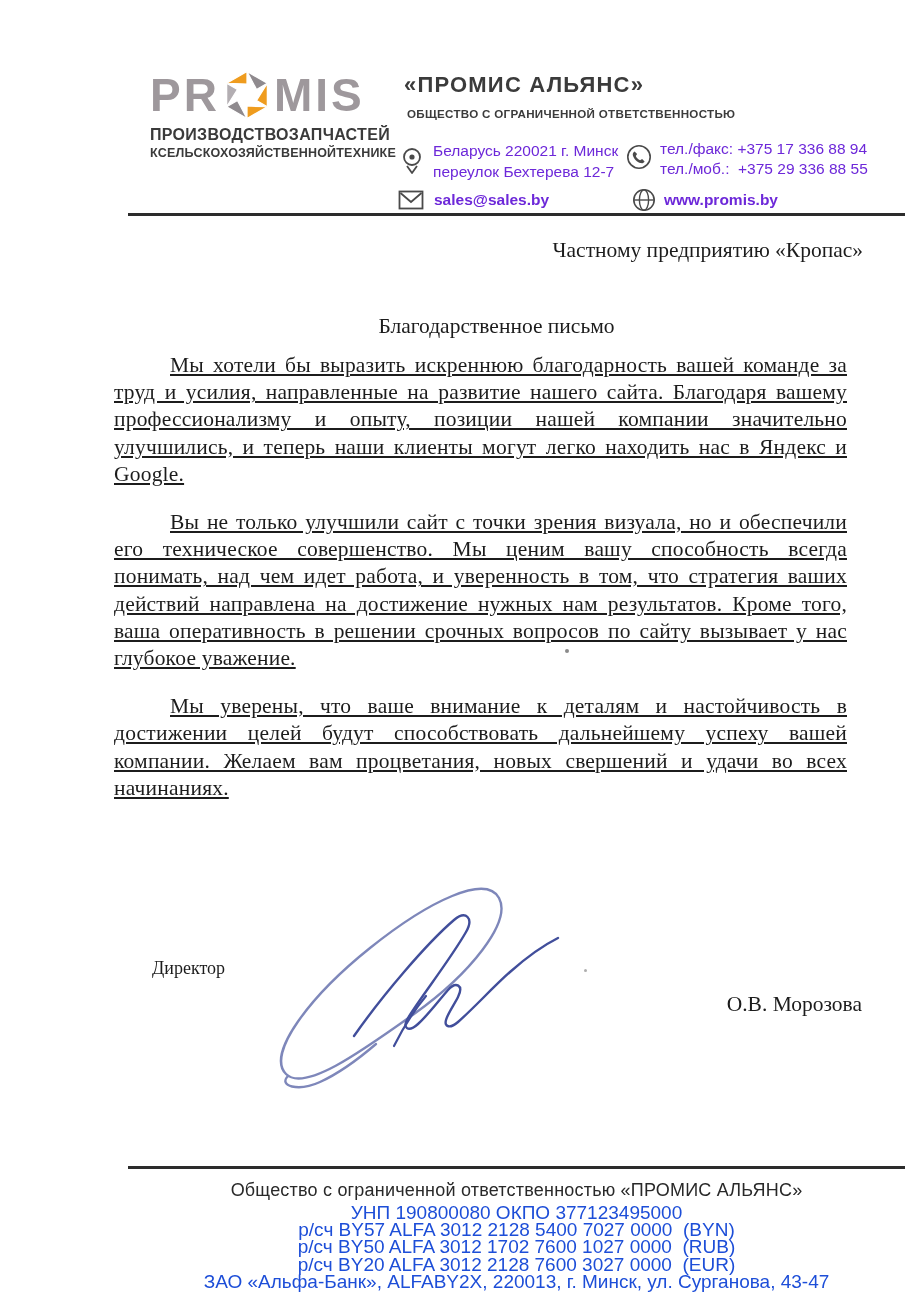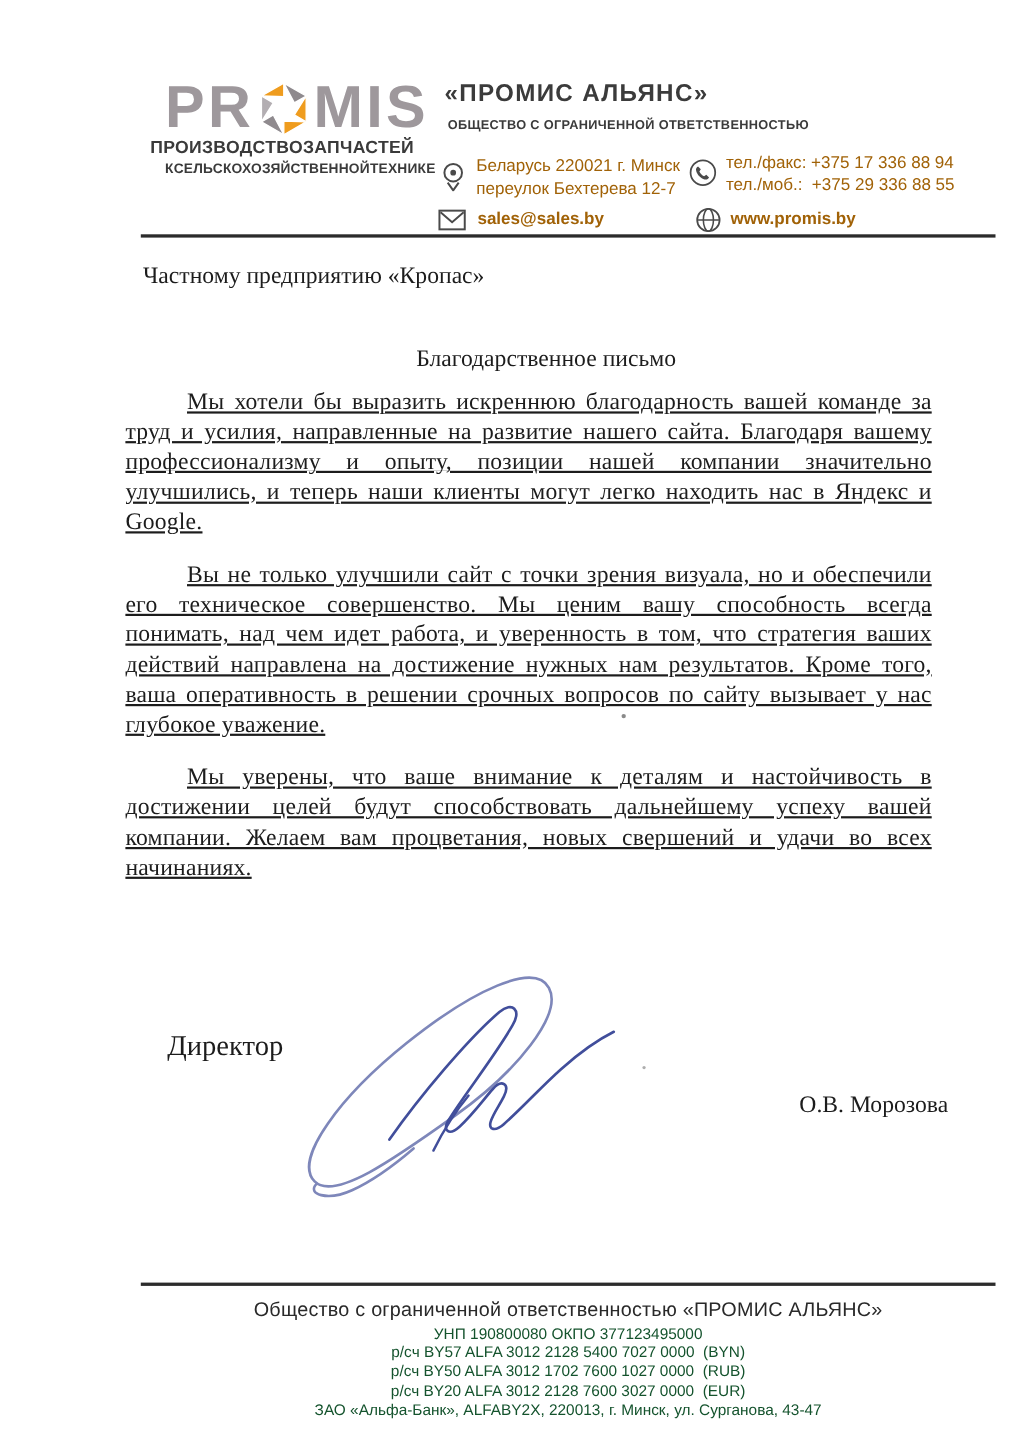--- a/index.html
+++ b/index.html
@@ -1,56 +1,56 @@
 <!DOCTYPE html>
 <html><head>
 <meta charset="utf-8">
 <style>
   html,body{margin:0;padding:0;background:#ffffff;}
   .page{position:relative;width:919px;height:1300px;background:#ffffff;overflow:hidden;
         font-family:"Liberation Sans",sans-serif;color:#1c1c1c;}
   .abs{position:absolute;}
 
   
-  .logo-row{left:150px;top:70px;display:flex;align-items:flex-end;
-            font-weight:bold;font-size:54px;letter-spacing:3px;color:#9e989c;line-height:1;}
+  .logo-row{left:150px;top:70px;display:flex;align-items:center;
+            font-weight:bold;font-size:46px;letter-spacing:3px;color:#9e989c;line-height:1;}
   .aperture{display:inline-flex;width:50px;height:50px;margin:0 2px;}
-  .tag1{left:150px;top:126px;width:213px;display:flex;justify-content:center;
+  .tag1{left:150px;top:126px;width:213px;display:flex;justify-content:space-between;
         font-weight:bold;font-size:16px;color:#3a3a3a;letter-spacing:.3px;}
   .tag2{left:150px;top:146px;width:218px;display:flex;justify-content:space-between;
         font-weight:bold;font-size:12.5px;color:#3a3a3a;letter-spacing:.2px;}
 
   .company-title{left:404px;top:72px;font-size:22px;font-weight:bold;color:#3b3b3b;letter-spacing:1.2px;}
   .company-sub{left:407px;top:107px;font-size:11.6px;font-weight:bold;color:#3b3b3b;letter-spacing:.3px;}
 
-  .contact{font-size:15.5px;color:#a16207;white-space:pre;line-height:1;}
+  .contact{font-size:15.5px;color:#6d28d9;white-space:pre;line-height:1;}
   .contact.b{font-weight:bold;}
   .ic{line-height:0;}
 
   .rule{left:128px;width:777px;height:2.5px;background:#2c2c2c;}
 
   
   .serif{font-family:"Liberation Serif","DejaVu Serif",serif;}
-  .recipient{left:130px;top:238px;width:733px;font-size:21.5px;}
+  .recipient{left:130px;top:238px;width:733px;text-align:right;font-size:21.5px;}
   .title{left:130px;top:314px;width:733px;text-align:center;font-size:21.5px;}
   .bodytext{left:114px;top:352px;width:733px;font-size:21.5px;line-height:27.2px;
             text-align:justify;letter-spacing:.2px;text-decoration:underline;}
   .bodytext p{margin:0 0 21px 0;text-indent:56px;}
 
-  .sig-role{left:152px;top:936px;font-size:26px;}
+  .sig-role{left:152px;top:958px;font-size:18px;}
   .sig-name{left:130px;top:956px;width:732px;text-align:right;font-size:21.5px;margin-top:36px;}
   .sig-svg{left:258px;top:878px;width:322px;height:224px;}
 
   .dot{border-radius:50%;background:#4c4c4c;}
 
   
   .footer-title{left:128px;top:1180px;width:777px;text-align:center;
                 font-weight:normal;font-size:18px;color:#292929;letter-spacing:.2px;}
   .footer-lines{left:128px;top:1204px;width:777px;text-align:center;
-                font-size:14px;color:#14532d;}
+                font-size:19px;color:#1d4ed8;}
   .footer-lines div{line-height:17.2px;white-space:pre;}
 </style>
 </head>
 <body>
 
 <div class="page">
 
   <div class="abs logo-row">
     <span>PR</span>
     <span class="aperture">

